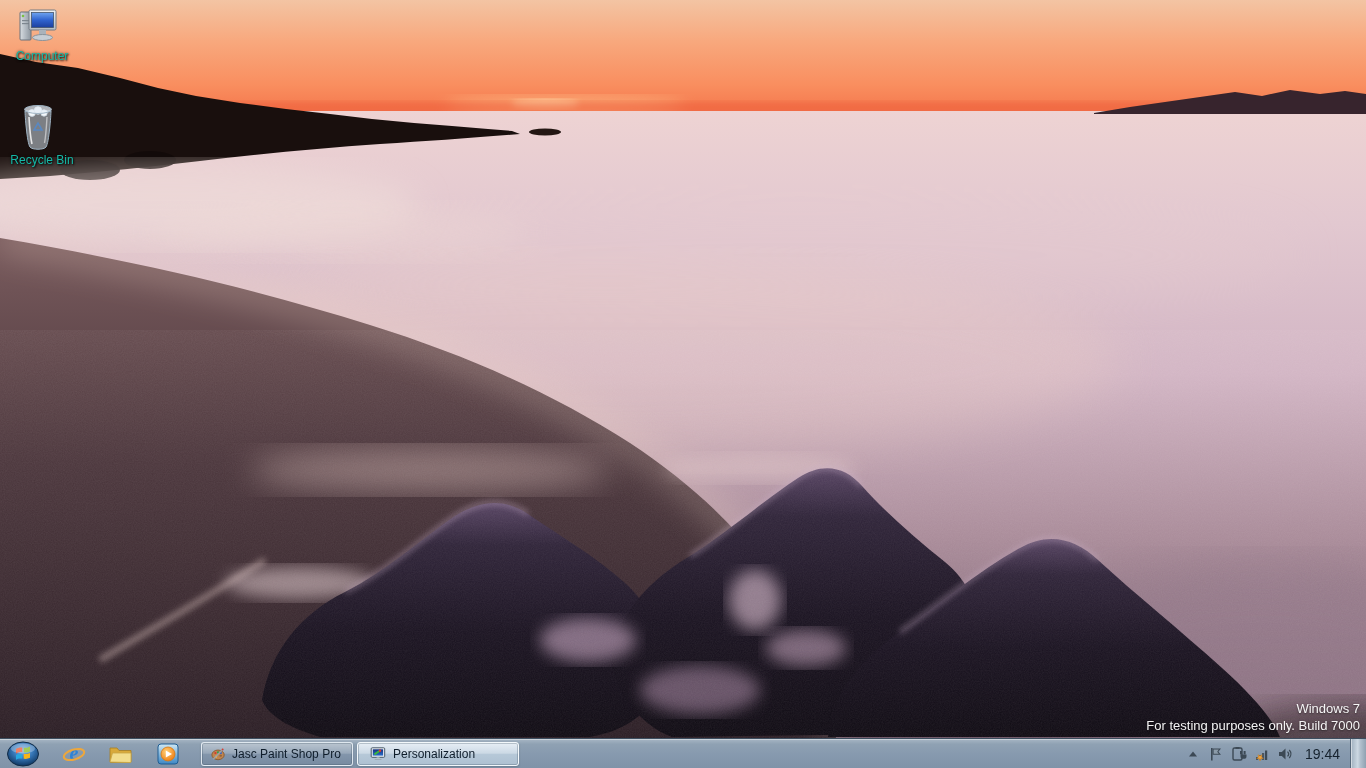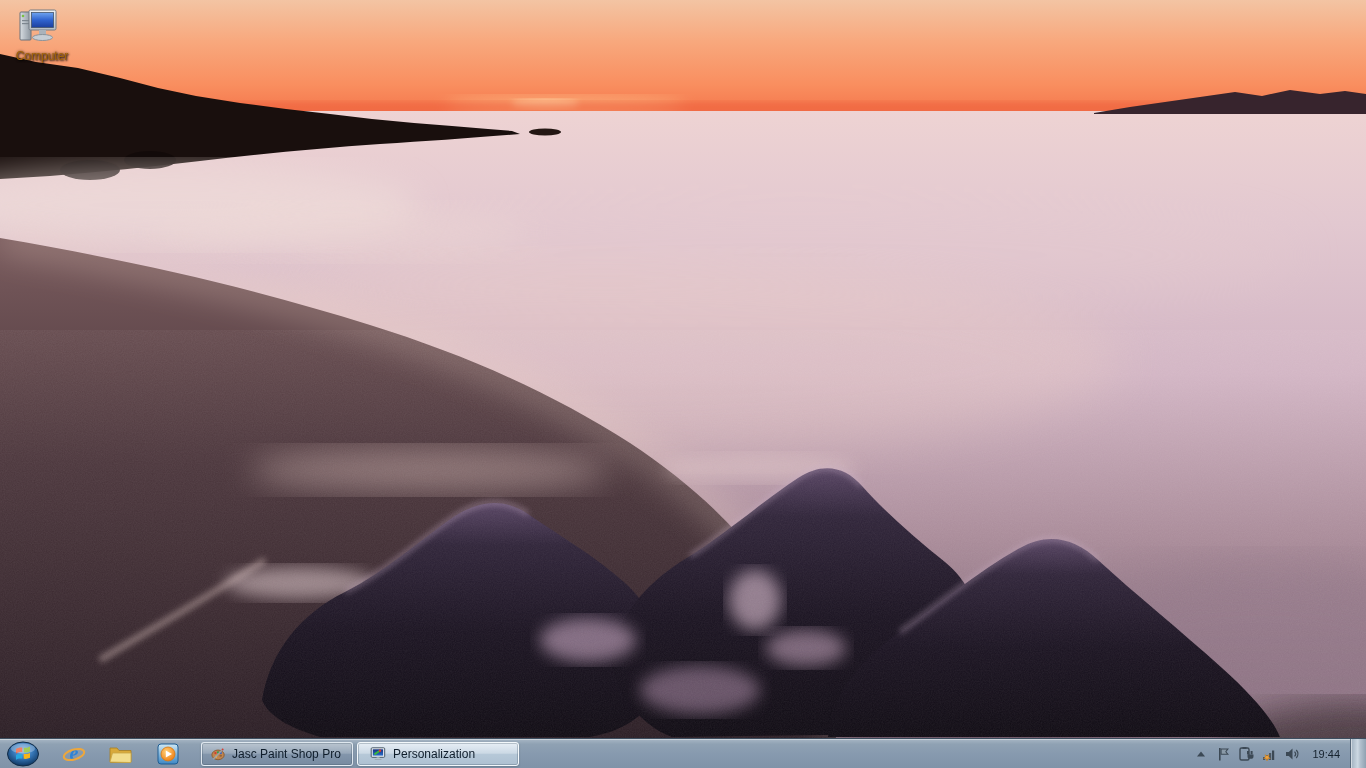--- a/index.html
+++ b/index.html
@@ -5,21 +5,21 @@
   * { margin:0; padding:0; box-sizing:border-box; }
   html,body { width:1366px; height:768px; overflow:hidden; font-family:"Liberation Sans", sans-serif; }
   .screen { position:relative; width:1366px; height:768px; background:#000; }
 
   
   .wallpaper { position:absolute; top:0; left:0; width:1366px; height:738px; }
 
   
   .desktop-icon { position:absolute; width:76px; display:flex; flex-direction:column; align-items:center; cursor:default; }
   .desktop-icon .di-label {
-    margin-top:2px; font-size:12px; color:#a16207; line-height:13px;
+    margin-top:2px; font-size:12px; color:#14b8a6; line-height:13px;
     text-shadow:1px 1px 2px rgba(0,0,0,.9), 0 0 3px rgba(0,0,0,.6);
     margin-left:8px;
   }
   #icon-computer { left:0; top:6px; }
   #icon-recycle  { left:0; top:102px; }
 
   
   .watermark { position:absolute; right:6px; bottom:34px; text-align:right; color:rgba(255,255,255,.95);
     font-size:13px; line-height:17px; text-shadow:0 1px 2px rgba(0,0,0,.5); }
 
@@ -45,21 +45,21 @@
   .task-btn span { white-space:nowrap; overflow:hidden; }
   .task-btn:nth-child(1) { width:152px; }
   .task-btn:nth-child(2) { width:162px; }
   .task-btn.active {
     background:linear-gradient(180deg,#e7eef5 0%, #ccd9e5 46%, #b6c8d8 52%, #adc0d1 100%);
     border-color:#f3f8fb;
     padding-left:12px;
   }
   .tray { margin-left:auto; display:flex; align-items:center; height:30px; }
   .tray-icon { width:23px; height:30px; display:flex; align-items:center; justify-content:center; cursor:pointer; }
-  .clock { font-size:11px; color:#16222e; padding:0 10px 0 8px; cursor:default;text-align:right; }
+  .clock { font-size:14px; color:#16222e; padding:0 10px 0 8px; cursor:default;text-align:right; }
   .show-desktop {
     width:16px; height:30px; cursor:pointer;
     border-left:1px solid #56687a;
     background:linear-gradient(90deg,#9fb0bf 0%, #ccd8e2 45%, #b4c2cf 60%, #8fa1b1 100%);
     box-shadow:inset 1px 0 0 rgba(255,255,255,.5);
   }
 </style>
 </head>
 <body>
 
@@ -181,21 +181,38 @@
       <rect x="6" y="14" width="7" height="1.2" fill="#7d868f"></rect>
       <rect x="6" y="17" width="7" height="1.2" fill="#7d868f"></rect>
       <rect x="13" y="4" width="27" height="20" rx="1.5" fill="url(#bezG)" stroke="#737b84" stroke-width="1"></rect>
       <rect x="15.5" y="6.5" width="22" height="15" fill="url(#scrG)" stroke="#44556b" stroke-width=".8"></rect>
       <rect x="23" y="24" width="7" height="5" fill="#aab2ba"></rect>
       <ellipse cx="26.5" cy="31.5" rx="10" ry="3" fill="#c6cdd4" stroke="#8a939b" stroke-width="1"></ellipse>
     </svg>
     <div class="di-label">Computer</div>
   </div>
 
-
+  <div class="desktop-icon" id="icon-recycle">
+    <svg width="42" height="50" viewBox="0 0 42 50">
+      <path d="M8,9 C8,13 10,41 13,45 C15,48 27,48 29,45 C32,41 34,13 34,9 Z" fill="rgba(205,220,232,.55)" stroke="#9fb4c4" stroke-width="1"></path>
+      <circle cx="15" cy="11" r="3.4" fill="#f4f8fb" stroke="#c9d6e0" stroke-width=".8"></circle>
+      <circle cx="21" cy="8.5" r="3.8" fill="#eef4f9" stroke="#c9d6e0" stroke-width=".8"></circle>
+      <circle cx="27" cy="11" r="3.2" fill="#f4f8fb" stroke="#c9d6e0" stroke-width=".8"></circle>
+      <ellipse cx="21" cy="7.5" rx="13.5" ry="4" fill="rgba(228,238,245,.75)" stroke="#9fb4c4" stroke-width="1"></ellipse>
+      <path d="M17,28 L21,21 L25,28 Z" fill="none" stroke="#5a88c0" stroke-width="1.6"></path>
+      <path d="M12,15 C12.5,24 13.5,36 15,42" stroke="rgba(255,255,255,.8)" stroke-width="1.6" fill="none"></path>
+      <path d="M30,15 C29.5,24 28.5,36 27.5,41" stroke="rgba(255,255,255,.5)" stroke-width="1.4" fill="none"></path>
+    </svg>
+    <div class="di-label">Recycle Bin</div>
+  </div>
+
+  <div class="watermark">
+    <div>Windows 7</div>
+    <div>For testing purposes only. Build 7000</div>
+  </div>
 
   <div class="taskbar">
 
     <div class="start-button" title="Start">
       <svg width="34" height="26" viewBox="0 0 34 26">
         <defs>
           <radialGradient id="orbG" cx="50%" cy="35%" r="75%">
             <stop offset="0%" stop-color="#7fb3e8"></stop>
               <stop offset="45%" stop-color="#3575b5"></stop>
             <stop offset="80%" stop-color="#16406e"></stop>

